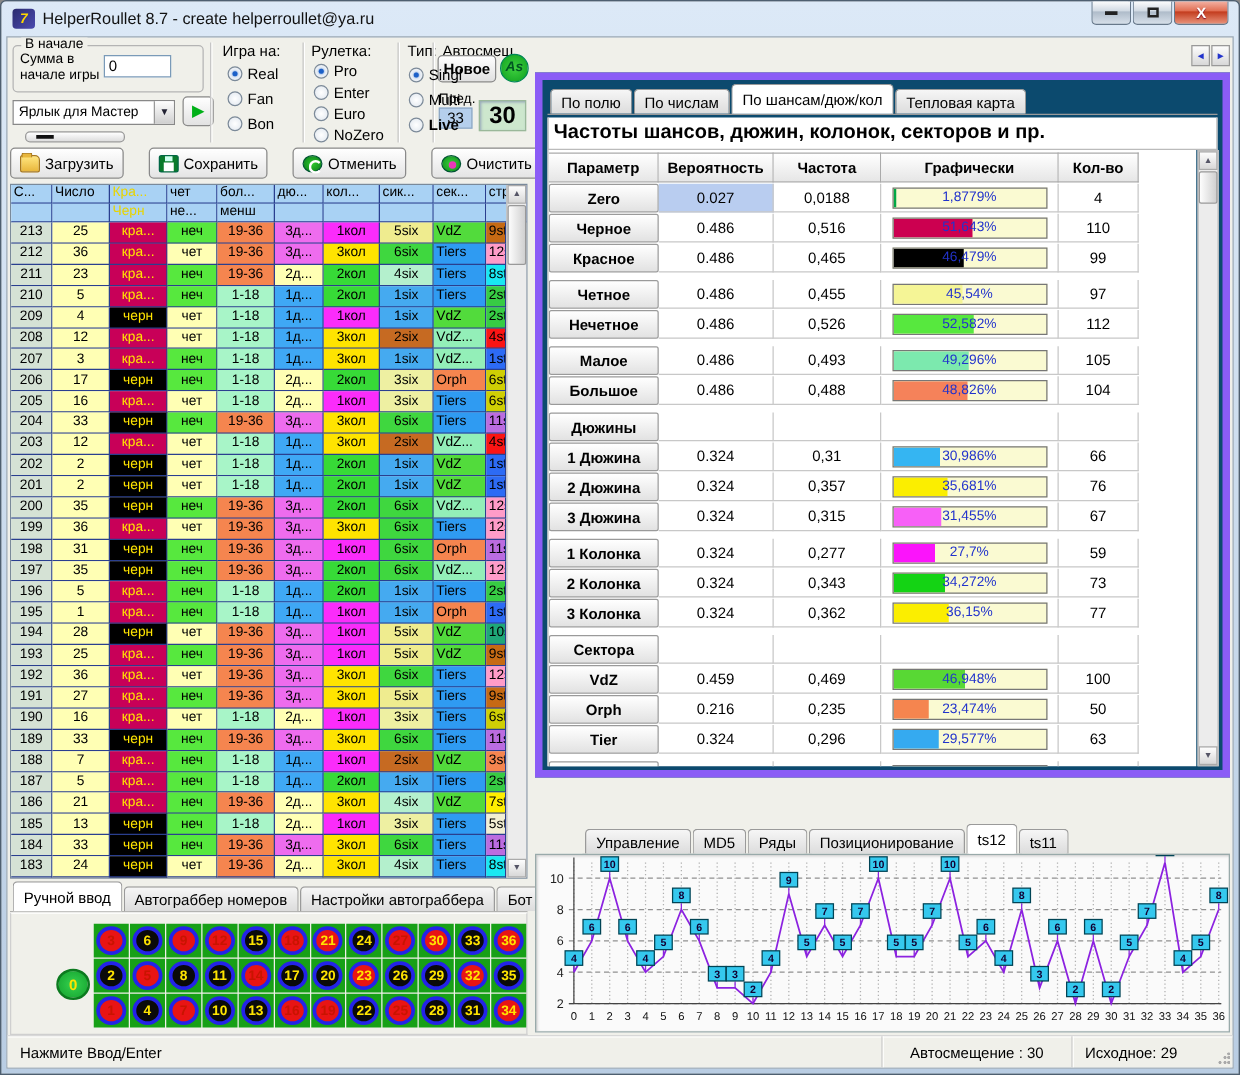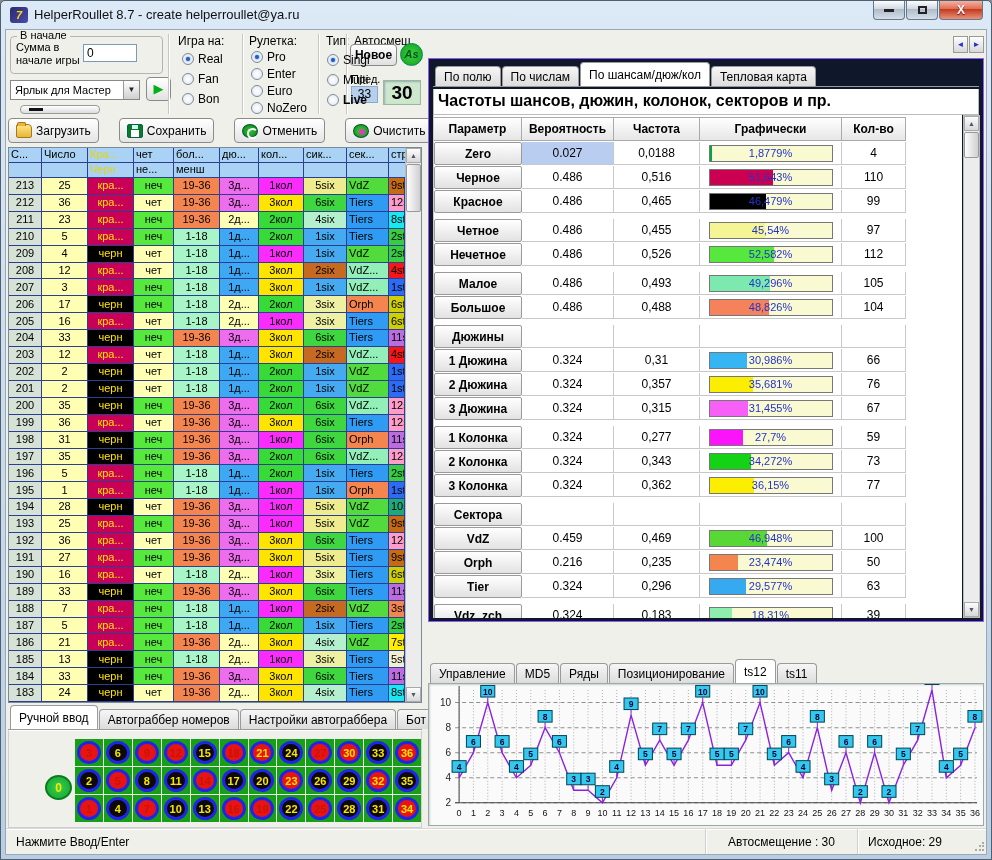--- a/index.html
+++ b/index.html
@@ -84,37 +84,37 @@
   .zcell { position:absolute; left:36px; top:44px; width:27px; height:25px; border-radius:50%; background:radial-gradient(#35d14f,#14a22e); border:2px solid #0c7a1f; color:#ffe400; font-weight:bold; font-size:12px; display:flex; align-items:center; justify-content:center; }
   
   .statusbar { position:absolute; left:0; right:0; bottom:0; height:26px; background:#f0f0ea; border-top:1px solid #d8d8d8; box-shadow:inset 0 1px 0 #fff; display:flex; font-size:12px; align-items:center; }
   .sseg { height:100%; display:flex; align-items:center; padding:0 10px; border-right:1px solid #cfcfcf; box-shadow:1px 0 0 #fff; }
   .sseg.s1 { width:700px; } .sseg.s2 { width:152px; justify-content:center; } .sseg.s3 { flex:1; justify-content:flex-start; border-right:none; }
   .grip { position:absolute; right:2px; bottom:2px; width:10px; height:10px; background:radial-gradient(circle at 2px 8px,#aaa 1px,transparent 1.5px),radial-gradient(circle at 6px 8px,#aaa 1px,transparent 1.5px),radial-gradient(circle at 6px 4px,#aaa 1px,transparent 1.5px),radial-gradient(circle at 9px 8px,#aaa 1px,transparent 1.5px),radial-gradient(circle at 9px 4px,#aaa 1px,transparent 1.5px),radial-gradient(circle at 9px 1px,#aaa 1px,transparent 1.5px); }
   
   .rtabs { position:absolute; left:2px; top:2px; right:34px; height:26px; display:flex; align-items:flex-end; overflow:hidden; }
   .rtab-arrows { position:absolute; right:2px; top:6px; display:flex; gap:1px; }
   .sq-btn { width:15px; height:17px; border:1px solid #999; background:linear-gradient(#fdfdfd,#d8d8d8); font-size:8px; color:#23c; text-align:center; line-height:15px; }
-  .freq-panel { position:absolute; left:2px; right:2px; top:28px; height:564px; border:1px solid #8b5cf6; background:#0f172a; }
+  .freq-panel { position:absolute; left:2px; right:2px; top:28px; height:564px; border:6px solid #8b5cf6; background:#0c4a6e; }
   .subtabs { position:absolute; left:4px; top:4px; right:4px; height:24px; }
   .fheading { position:absolute; left:4px; top:30px; right:4px; height:26px; background:#fff; border:1px solid #bbb; border-top:none; font-size:16px; font-weight:bold; padding:3px 4px; white-space:nowrap; overflow:hidden; }
   .ftable { position:absolute; left:4px; top:56px; right:21px; bottom:3px; background:#fff; border-left:1px solid #ccc; overflow:hidden; padding-top:2px; }
   .fhdr { display:flex; height:24px; }
   .fhcell { font-size:12px; font-weight:bold; display:flex; align-items:center; justify-content:center; border:1px solid #aaa; border-left:none; background:linear-gradient(#ffffff,#e6e6e6); }
   .frow { display:flex; height:23px; margin-top:1px; }
   .fgap { height:5px; }
   .fc0{width:88px;} .fc1{width:92px;} .fc2{width:86px;} .fc3{width:142px;} .fc4{width:64px;}
   .fcell { font-size:12px; display:flex; align-items:center; justify-content:center; border-right:1px solid #c8c8c8; border-bottom:1px solid #c8c8c8; }
   .fparam { font-weight:bold; background:linear-gradient(#ffffff,#e2e2e2); border:1px solid #9a9a9a; border-radius:2px; }
   .barbox { position:relative; width:124px; height:17px; border:1px solid #777; background:#fafad2; overflow:hidden; }
   .barfill { position:absolute; left:0; top:0; bottom:0; }
   .barlabel { position:absolute; left:0; right:0; top:1px; text-align:center; font-size:11px; color:#2233cc; }
   .fvscroll { position:absolute; right:3px; top:56px; bottom:3px; width:17px; background:#ececec; border:1px solid #bbb; }
   
-  .chart-panel { position:absolute; left:2px; right:2px; top:630px; bottom:0; }
+  .chart-panel { position:absolute; left:2px; right:2px; top:630px; bottom:0;padding-left:38px; }
   .chart-box { position:absolute; left:0; right:0; top:23px; bottom:2px; border:1px solid #9aa; background:#fafafa; box-shadow:inset 1px 1px 2px #ccc; }
   .chart-box svg { width:100%; height:100%; display:block; }
 </style>
 </head>
 <body>
 
 <div class="win">
   <div class="titlebar">
     <div class="app-icon">7</div>
     <span>HelperRoullet 8.7 - create helperroullet@ya.ru</span>

